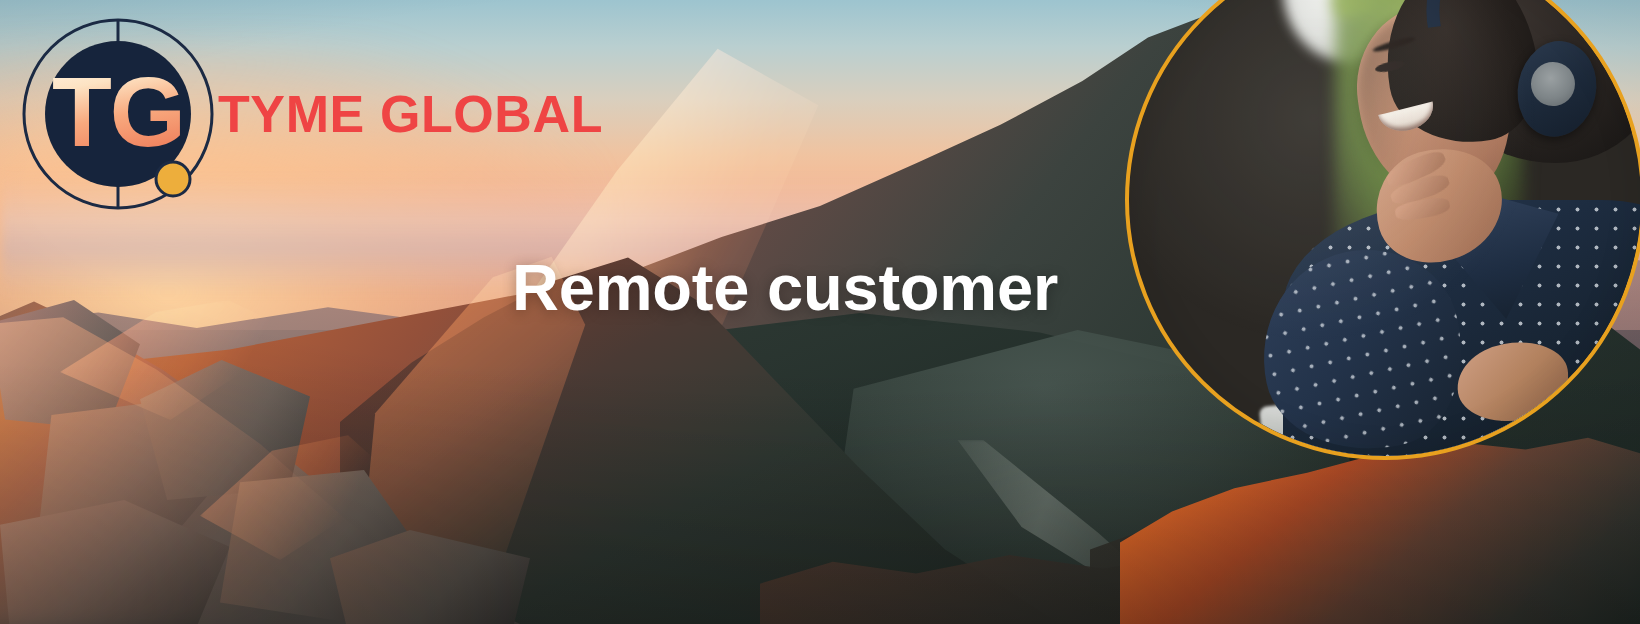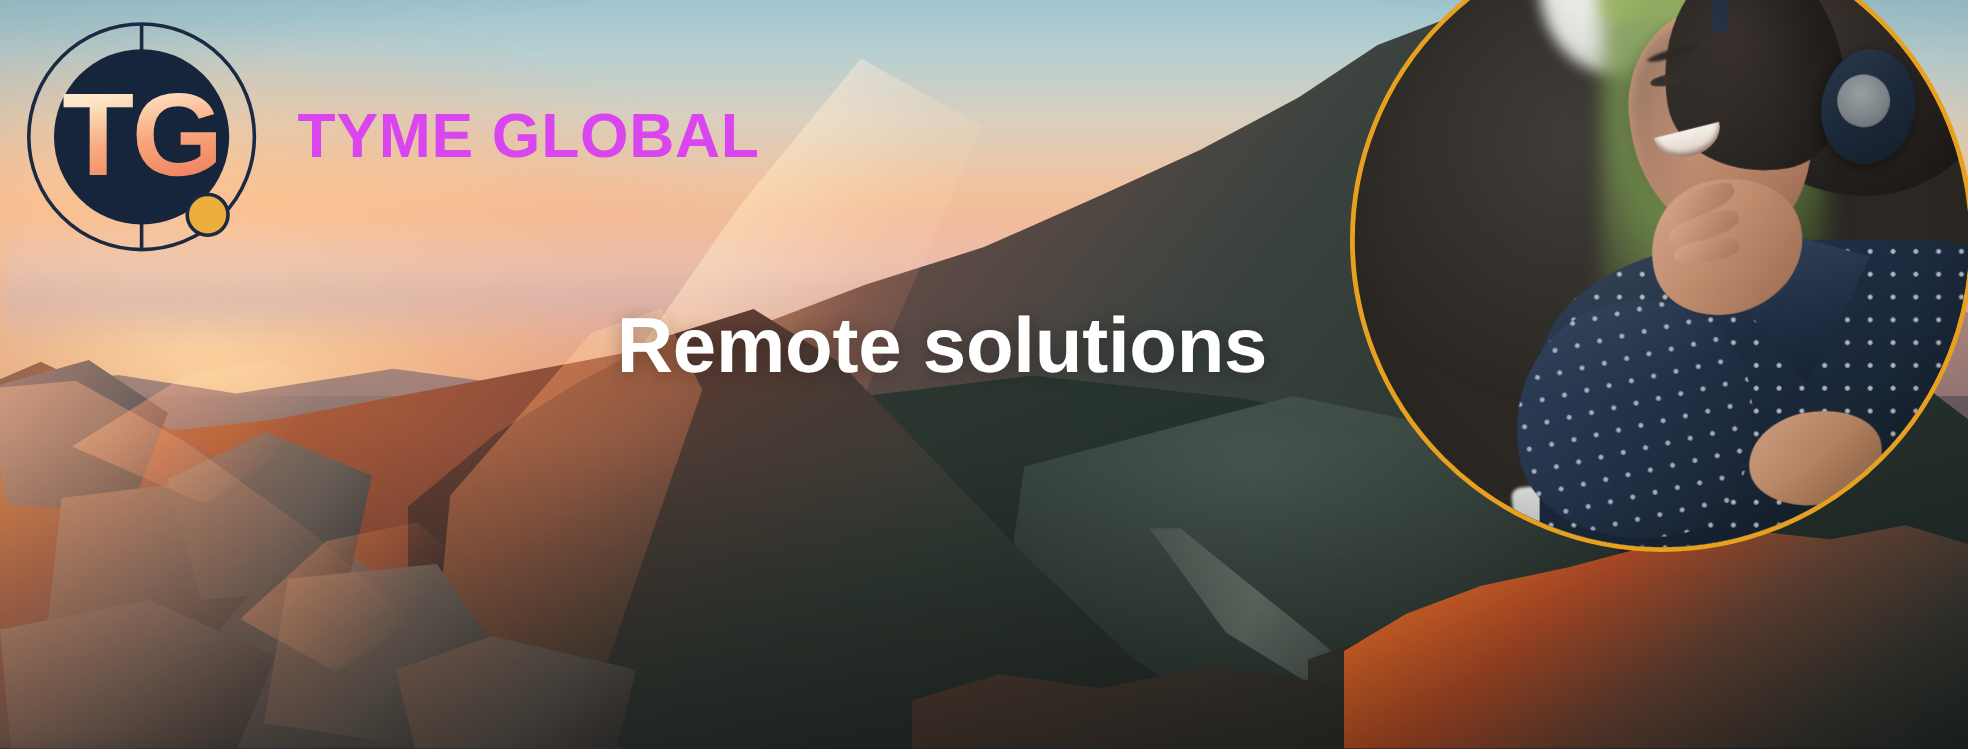--- a/index.html
+++ b/index.html
@@ -264,36 +264,36 @@
     pointer-events: none;
   }
 
   
   .logo-lockup {
     position: absolute;
     left: 16px;
     top: 12px;
     display: flex;
     align-items: center;
-    gap: 32px;
+    gap: 2px;
     text-align: right;
   }
   .logo-mark {
     position: relative;
     width: 204px;
     height: 204px;
     flex: 0 0 auto;
   }
   .logo-mark svg { display: block; width: 204px; height: 204px; }
   .wordmark {
     font-family: "Liberation Sans", sans-serif;
     font-weight: 700;
     font-size: 52px;
     letter-spacing: .6px;
-    color: #d946ef;
+    color: #ef4444;
     line-height: 1;
     white-space: nowrap;
     margin-left: -4px;
   }
 
   
   .headline {
     position: absolute;
     left: 0;
     top: 248px;
@@ -597,21 +597,21 @@
 
         <text x="102" y="134" text-anchor="middle" font-family="Liberation Sans, sans-serif" font-size="98" font-weight="700" letter-spacing="-2" fill="url(#tgGrad)">TG</text>
 
         <circle cx="157" cy="167" r="17" fill="#EDAE3C" stroke="#1B2A44" stroke-width="3"></circle>
       </svg>
     </div>
     <div class="wordmark">TYME GLOBAL</div>
   </div>
 
   <div class="headline">
-    <span class="line">Remote solutions</span>
+    <span class="line">Remote customer</span>
   </div>
 
   <div class="portrait">
     <div class="portrait-inner">
 
       <div class="blur-back">
         <div class="room-wall"></div>
         <div class="wall-panel"></div>
         <div class="frame-dark"></div>
         <div class="lamp-cord"></div>

